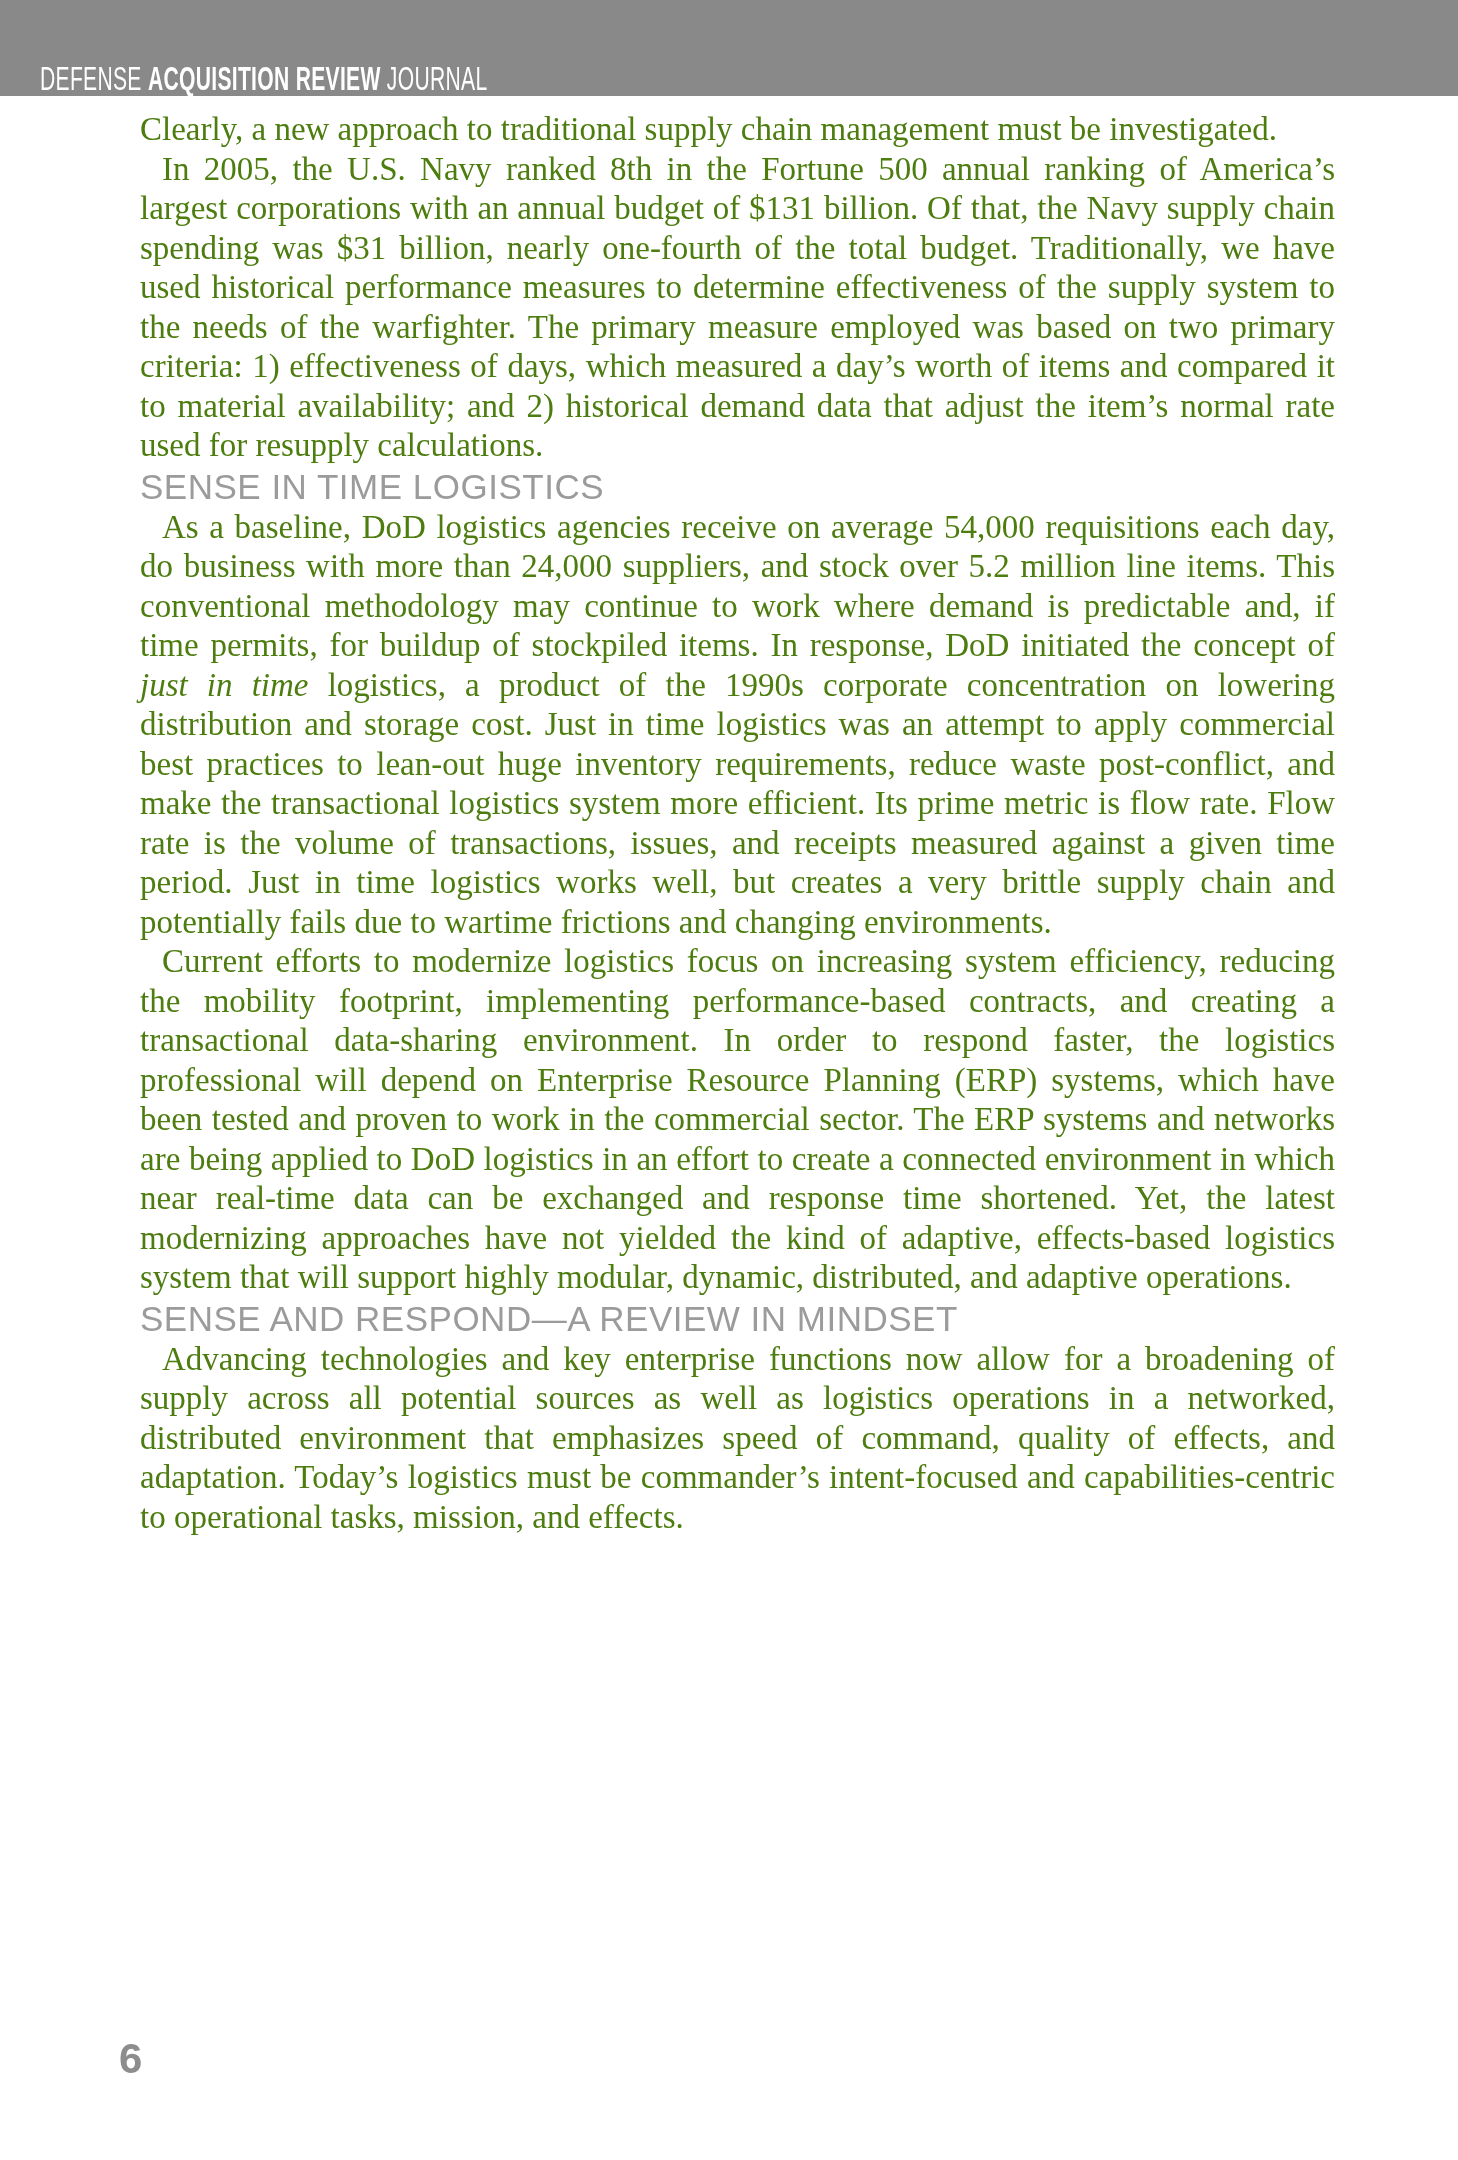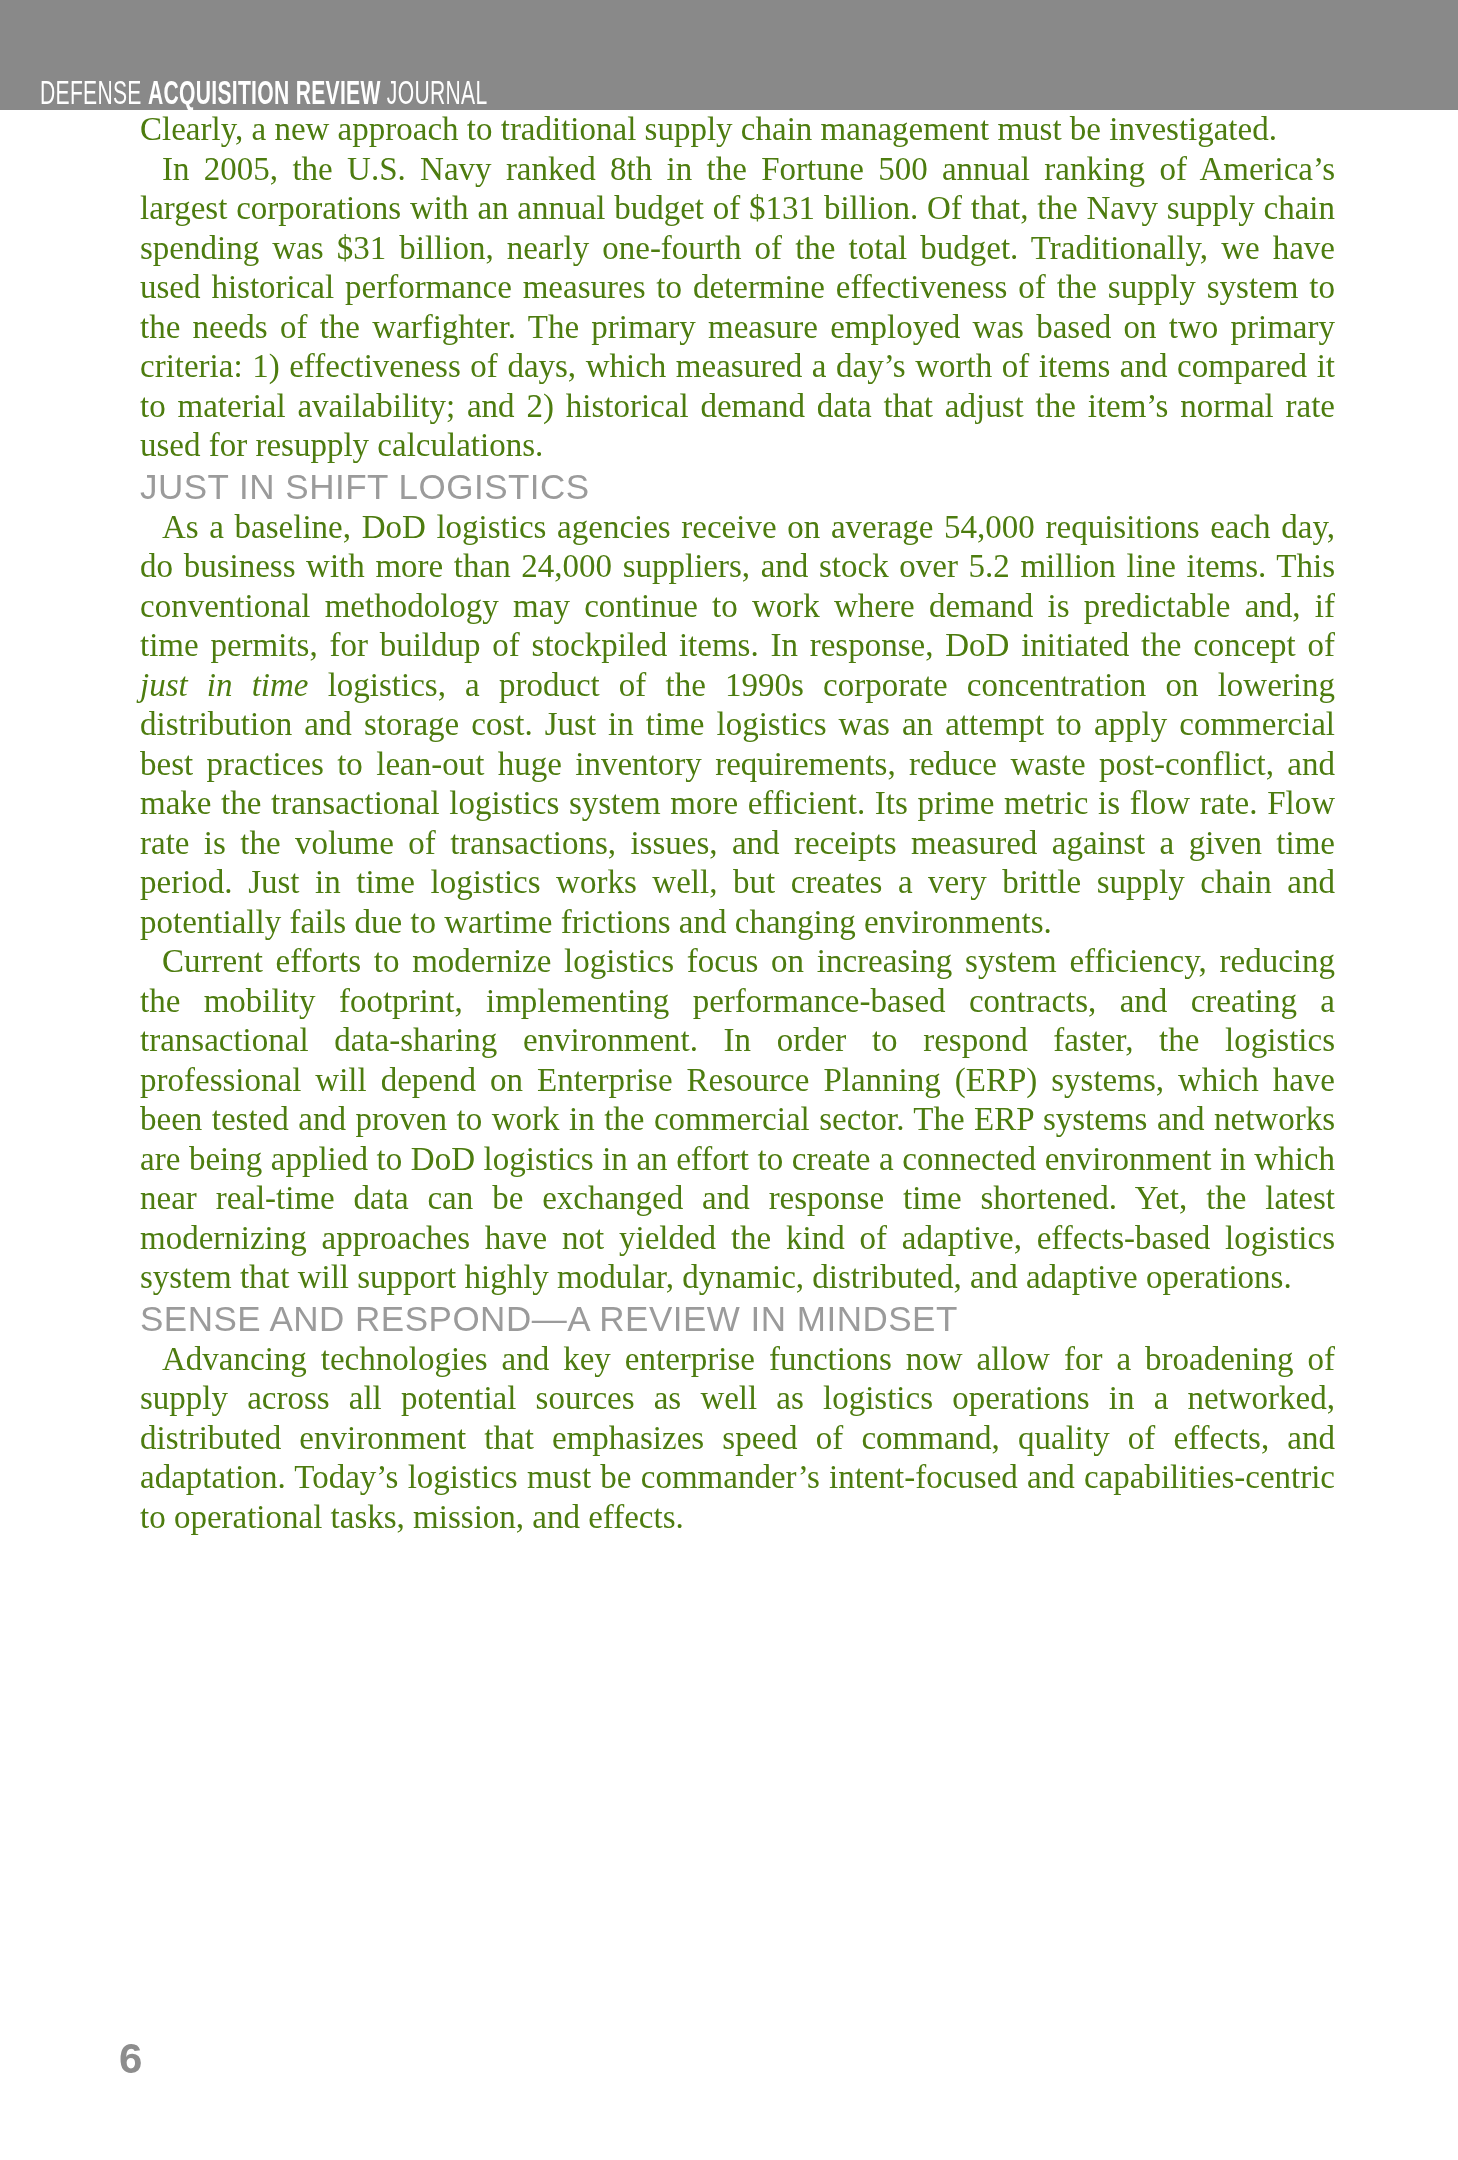--- a/index.html
+++ b/index.html
@@ -5,21 +5,21 @@
   html, body { margin: 0; padding: 0; }
   body {
     width: 1458px; height: 2160px;
     background: #ffffff;
     position: relative;
     font-family: "Liberation Serif", serif;
     overflow: hidden;
   }
   .header-bar {
     position: absolute; top: 0; left: 0;
-    width: 1458px; height: 110px;
+    width: 1458px; height: 96px;
     background: #898989;
   }
   .header-title {
     position: absolute; left: 40px; bottom: 1px;
     display: inline-block;
     color: #ffffff;
     font-family: "Liberation Sans", sans-serif;
     font-size: 34px; line-height: 1;
     letter-spacing: 0.5px;
     white-space: nowrap;
@@ -65,21 +65,21 @@
 <div class="header-bar">
   <span class="header-title"><span>DEFENSE </span><span class="bold">ACQUISITION REVIEW</span><span> JOURNAL</span></span>
 </div>
 
 <div class="content">
 
   <p class="body cont">Clearly, a new approach to traditional supply chain management must be investigated.</p>
 
   <p class="body indent">In 2005, the U.S. Navy ranked 8th in the Fortune 500 annual ranking of America’s largest corporations with an annual budget of $131 billion. Of that, the Navy supply chain spending was $31 billion, nearly one-fourth of the total budget. Traditionally, we have used historical performance measures to determine effectiveness of the supply system to the needs of the warfighter. The primary measure employed was based on two primary criteria: 1) effectiveness of days, which measured a day’s worth of items and compared it to material availability; and 2) historical demand data that adjust the item’s normal rate used for resupply calculations.</p>
 
-  <h2 class="sec sp-h">JUST IN SHIFT LOGISTICS</h2>
+  <h2 class="sec sp-h">SENSE IN TIME LOGISTICS</h2>
 
   <p class="body indent sp-p"><span>As a baseline, DoD logistics agencies receive on average 54,000 requisitions each day, do business with more than 24,000 suppliers, and stock over 5.2 million line items. This conventional methodology may continue to work where demand is predictable and, if time permits, for buildup of stockpiled items. In response, DoD initiated the concept of </span><span class="it">just in time</span><span> logistics, a product of the 1990s corporate concentration on lowering distribution and storage cost. Just in time logistics was an attempt to apply commercial best practices to lean-out huge inventory requirements, reduce waste post-conflict, and make the transactional logistics system more efficient. Its prime metric is flow rate. Flow rate is the volume of transactions, issues, and receipts measured against a given time period. Just in time logistics works well, but creates a very brittle supply chain and potentially fails due to wartime frictions and changing environments.</span></p>
 
 
   <p class="body indent sp-p">Current efforts to modernize logistics focus on increasing system efficiency, reducing the mobility footprint, implementing performance-based contracts, and creating a transactional data-sharing environment. In order to respond faster, the logistics professional will depend on Enterprise Resource Planning (ERP) systems, which have been tested and proven to work in the commercial sector. The ERP systems and networks are being applied to DoD logistics in an effort to create a connected environment in which near real-time data can be exchanged and response time shortened. Yet, the latest modernizing approaches have not yielded the kind of adaptive, effects-based logistics system that will support highly modular, dynamic, distributed, and adaptive operations.</p>
 
   <h2 class="sec sp-h">SENSE AND RESPOND—A REVIEW IN MINDSET</h2>
 
   <p class="body indent sp-p">Advancing technologies and key enterprise functions now allow for a broadening of supply across all potential sources as well as logistics operations in a networked, distributed environment that emphasizes speed of command, quality of effects, and adaptation. Today’s logistics must be commander’s intent-focused and capabilities-centric to operational tasks, mission, and effects.</p>
 

